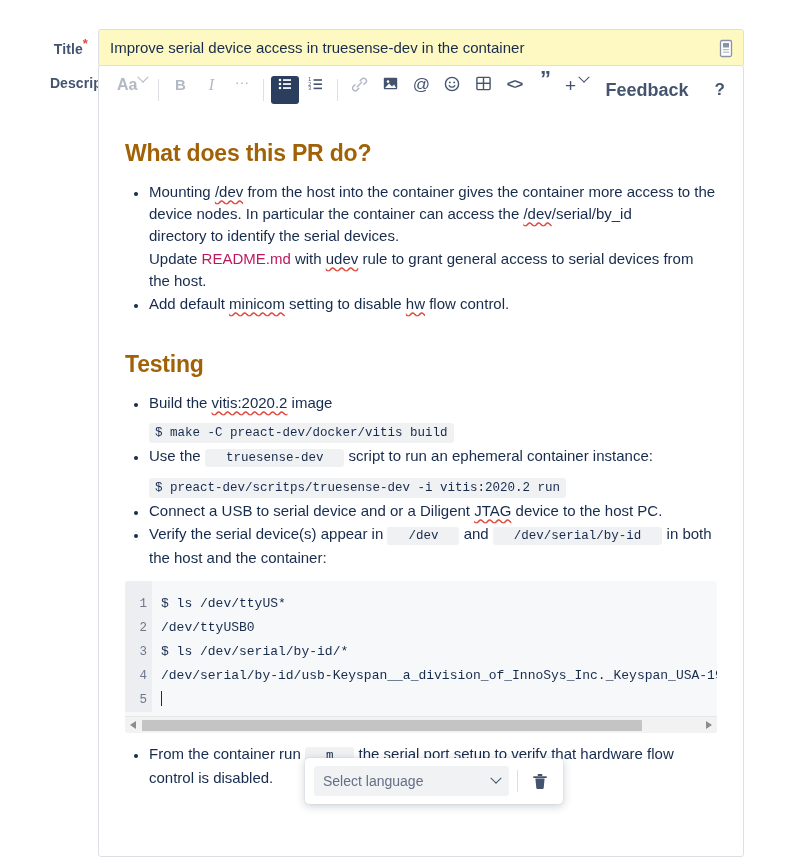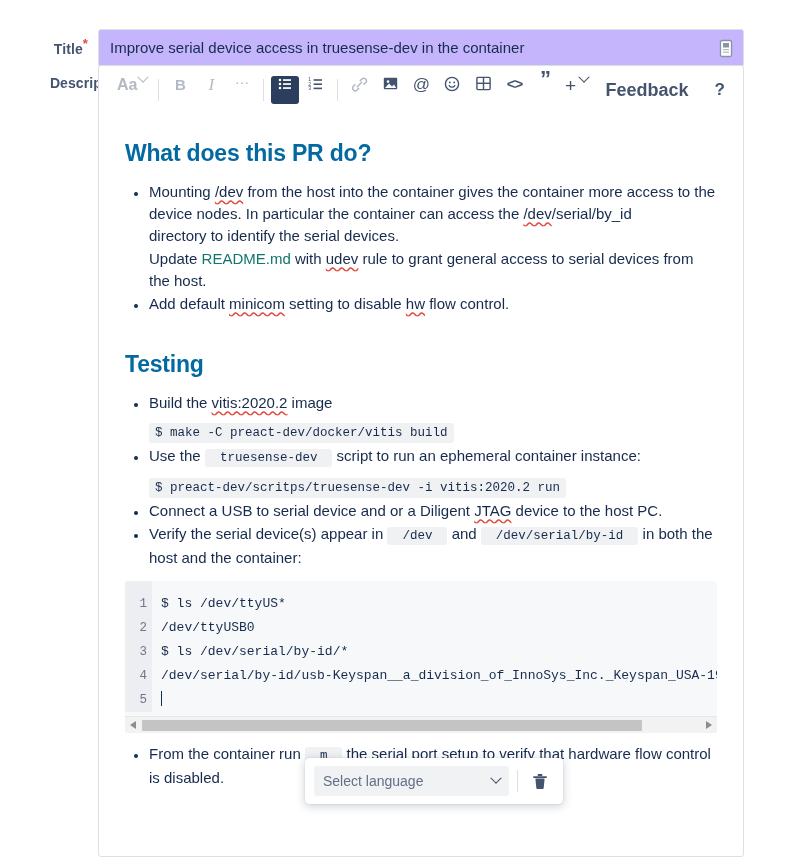--- a/index.html
+++ b/index.html
@@ -49,21 +49,21 @@
     font-size: 13px;
     vertical-align: super;
     line-height: 0;
   }
   .title-input-wrap {
     position: absolute;
     left: 98px;
     top: 15px;
     width: 646px;
     height: 38px;
-    background: #c4b5fd;
+    background: #fef9c3;
     border: 1px solid #dcdfe4;
     border-radius: 3px;
     box-sizing: border-box;
   }
   .title-input-text {
     position: absolute;
     left: 11px;
     top: 9px;
     font-size: 15px;
     color: #172b4d;
@@ -167,21 +167,21 @@
   }
 
   
   .content {
     position: relative;
     padding: 8px 26px 0 26px;
   }
   h2.sec {
     font-size: 23px;
     font-weight: 700;
-    color: #0369a1;
+    color: #a16207;
     margin: 18px 0 14px 0;
     letter-spacing: -.2px;
   }
   h2.sec.second { margin-top: 36px; }
 
   ul.bul {
     margin: 0;
     padding: 0 0 0 22px;
     list-style: none;
   }
@@ -206,30 +206,30 @@
   li.nobullet::before { display: none; }
 
   .spell {
     text-decoration: underline;
     text-decoration-style: wavy;
     text-decoration-color: #e2483d;
     text-decoration-skip-ink: none;
     text-underline-offset: 2px;
   }
   a.link {
-    color: #0f766e;
+    color: #be185d;
     text-decoration: none;
   }
 
   code.chip {
     font-family: "Liberation Mono", monospace;
     font-size: 12.5px;
     background: #f0f1f3;
     border-radius: 3px;
-    padding: 2px 15px;
+    padding: 2px 21px;
     color: #172b4d;
     white-space: nowrap;
   }
   .cmdline {
     margin: 6px 0 7px 0;
   }
   .cmdline code.chip { padding: 3px 6px; }
 
   
   .codeblock {

